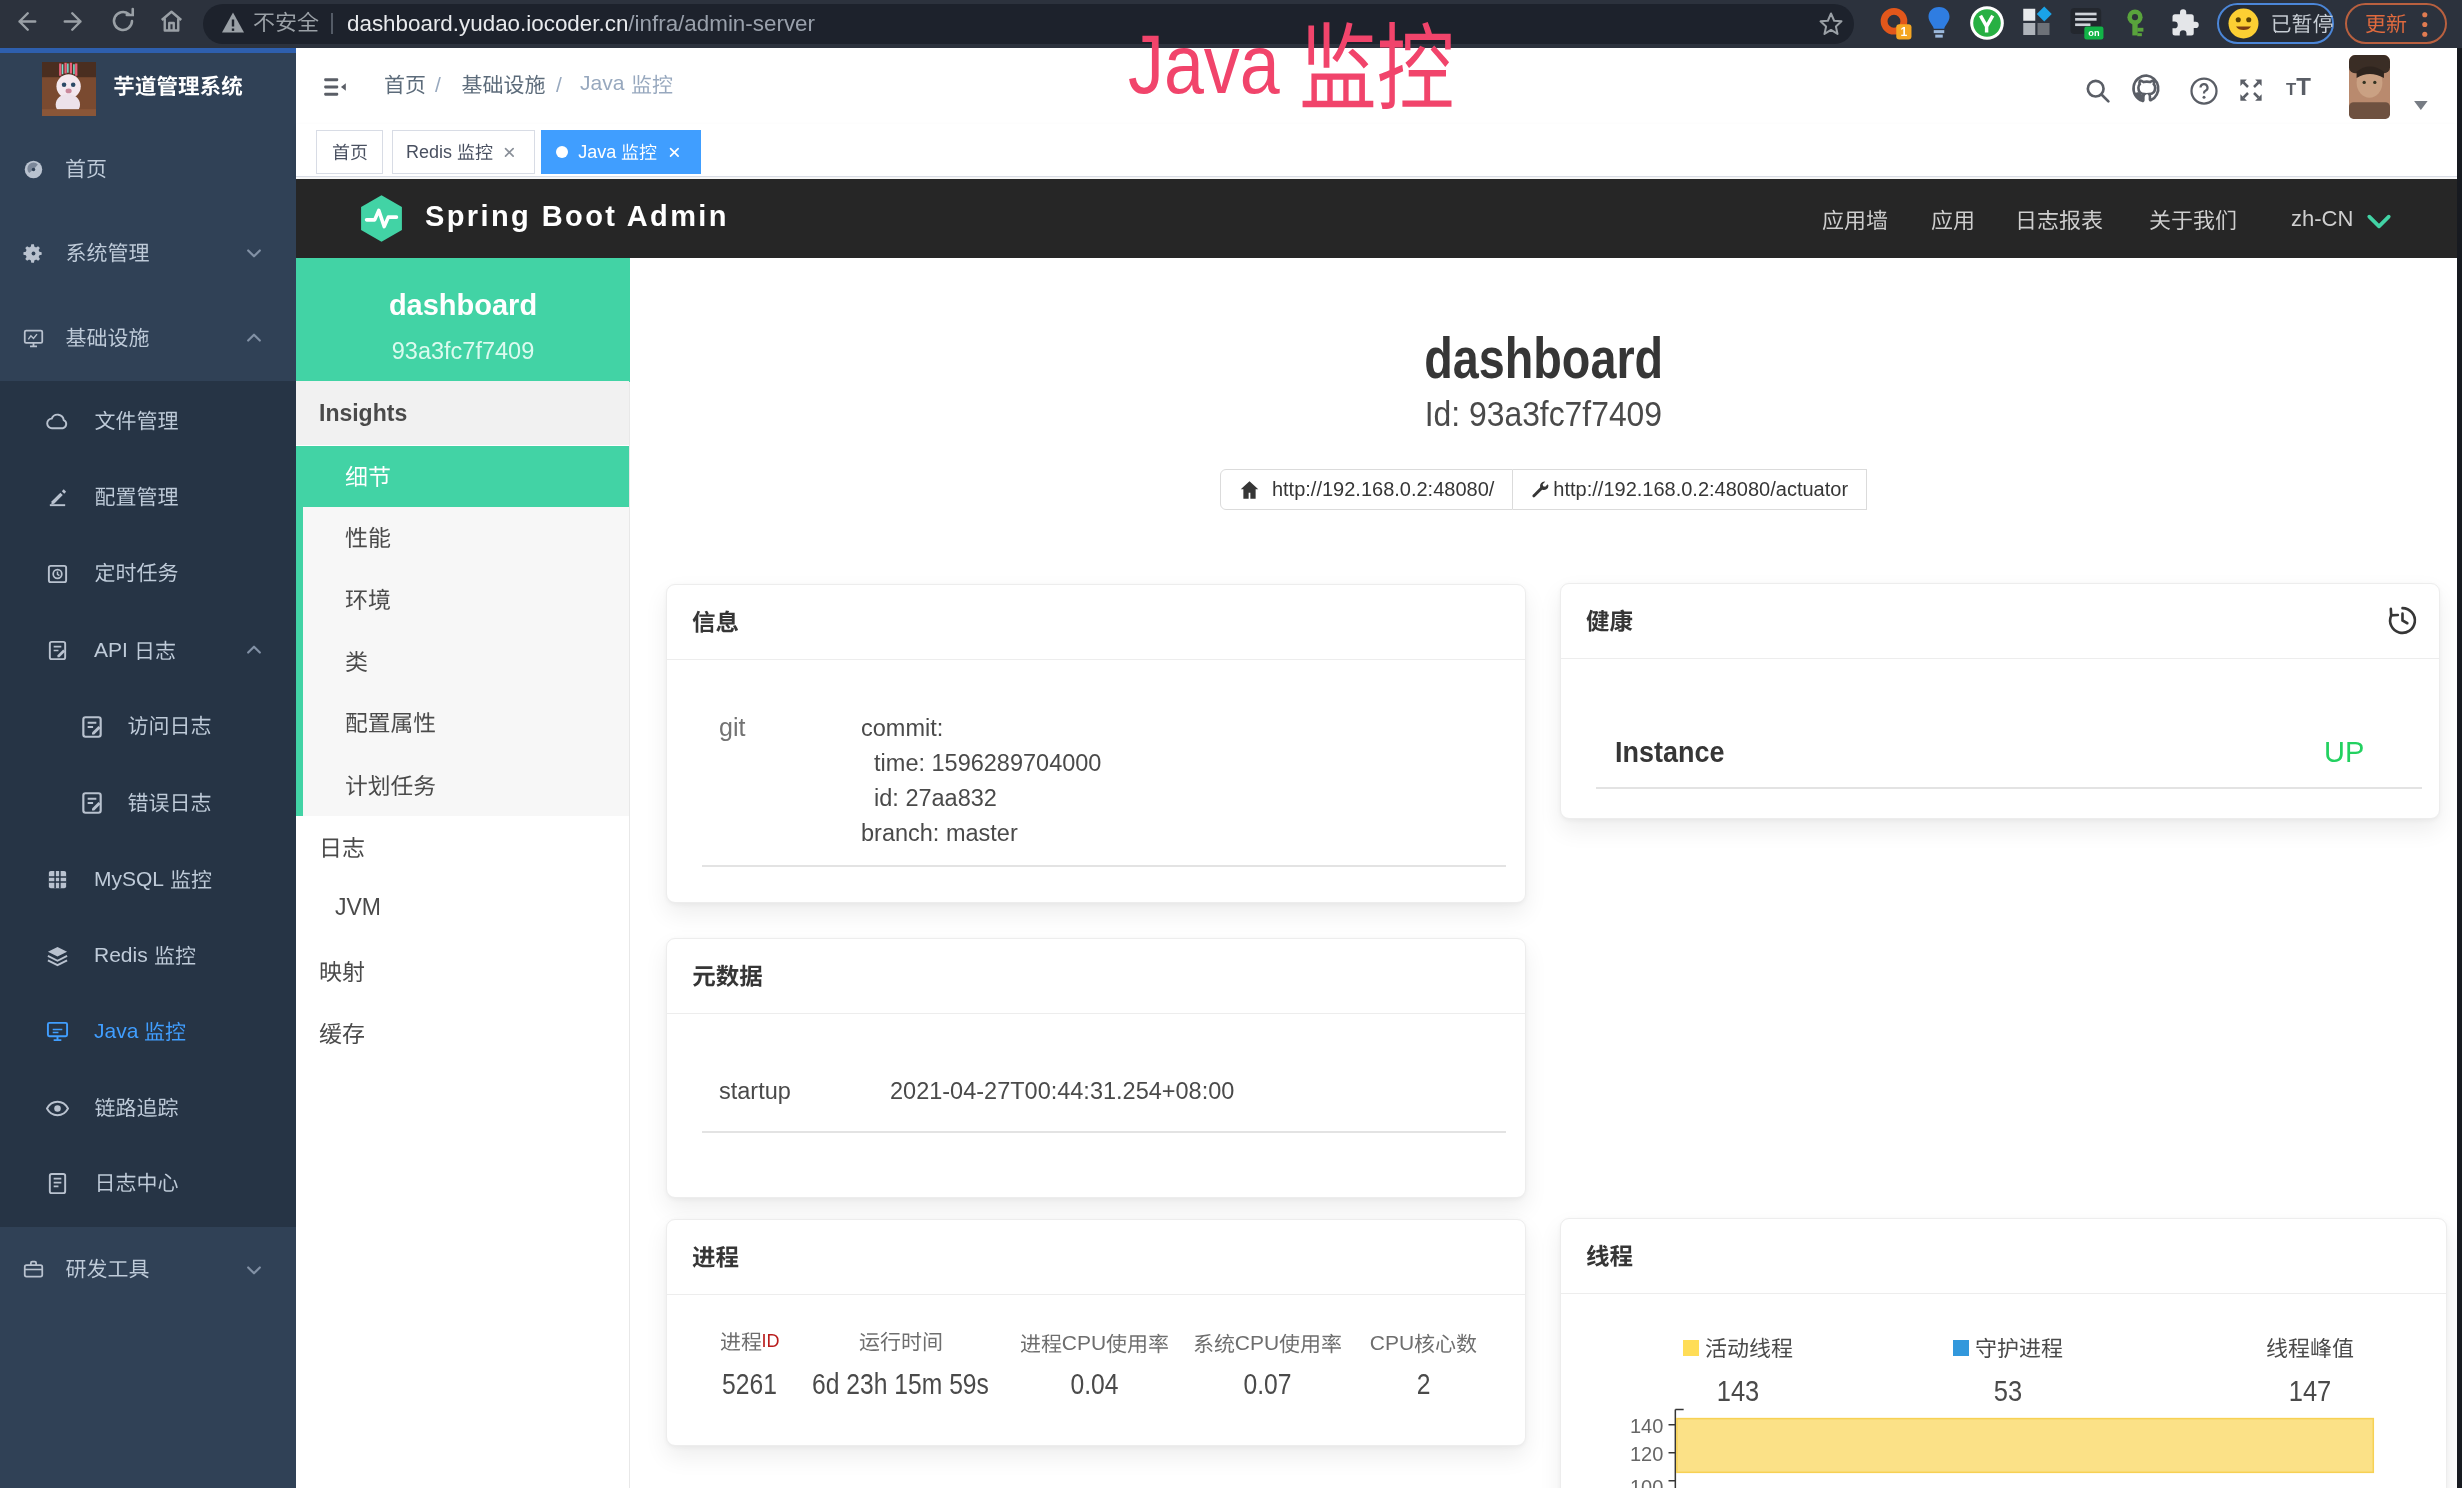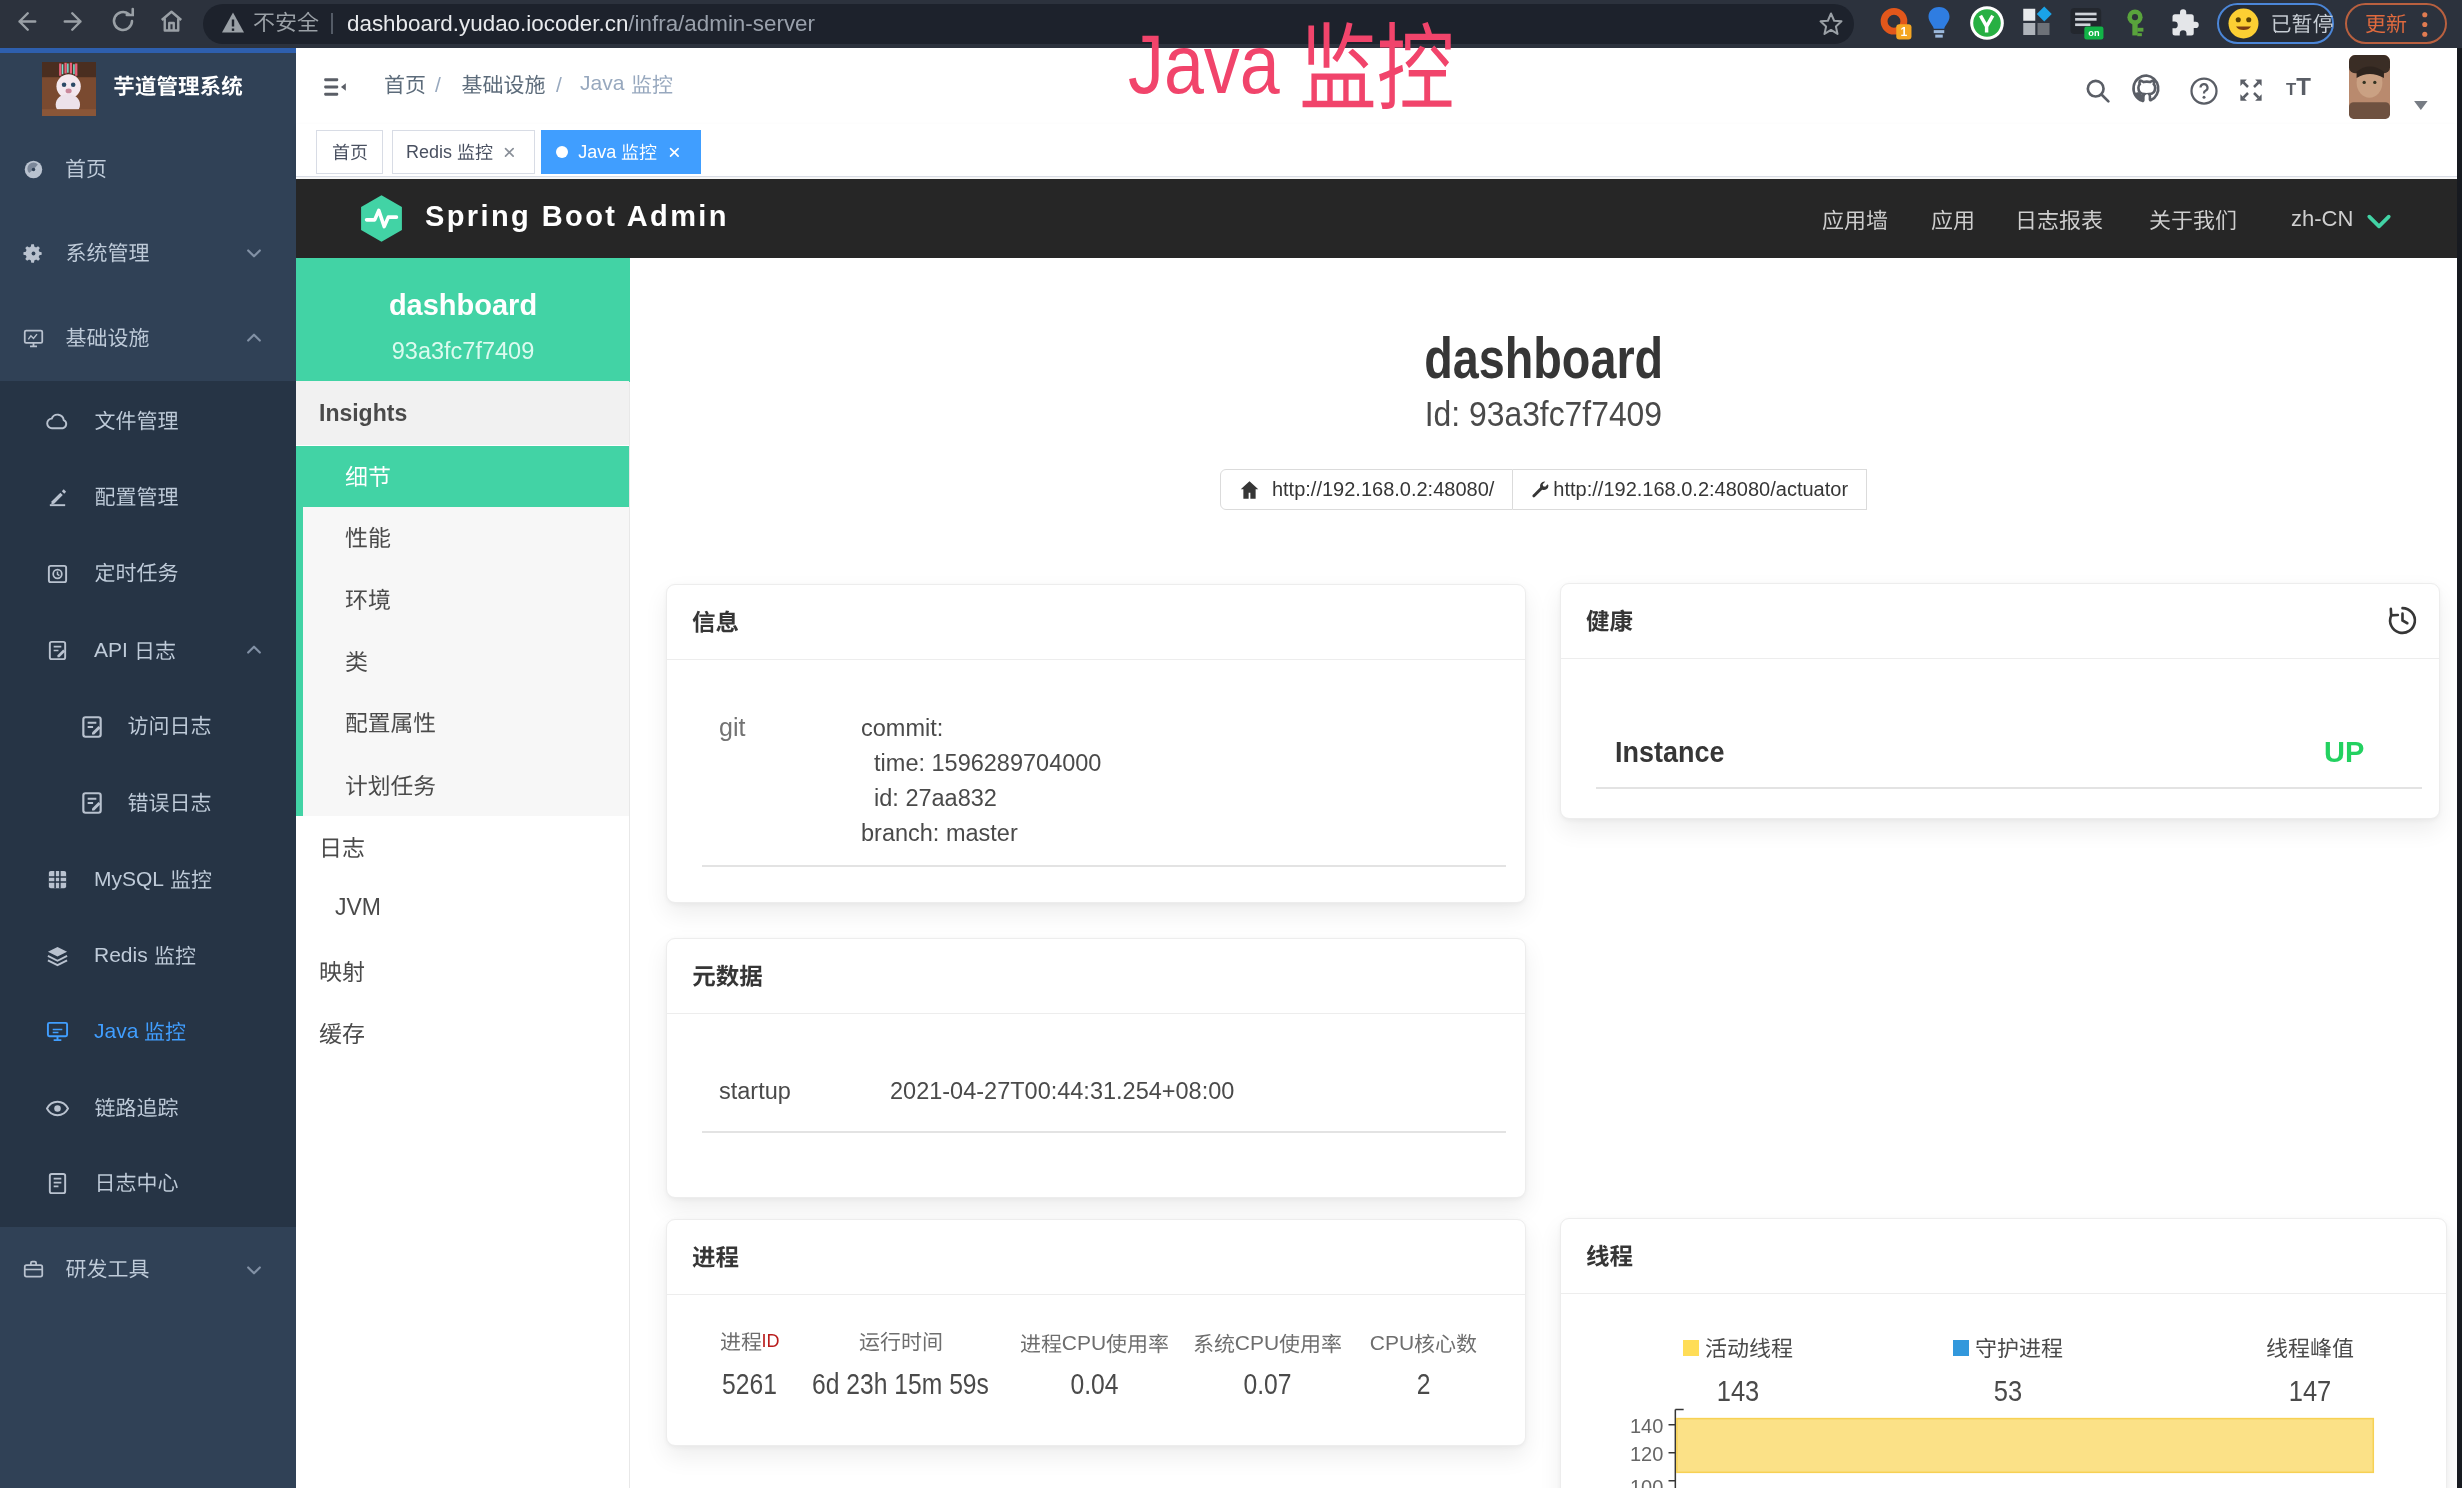--- a/index.html
+++ b/index.html
@@ -819,21 +819,21 @@
         <use href="#b5EB7" x="1000"></use>
       </g>
     </svg>
   </div>
 <svg class="a" style="left:2386px;top:604px" width="33" height="33" viewBox="0 0 24 24" fill="none" stroke="#363636" stroke-width="1.9" stroke-linecap="round">
     <path d="M12 3a9 9 0 1 1-8.2 5.3"></path>
     <path d="M3.5 3.5 L3.8 8.3 8.6 8 " fill="none"></path>
     <path d="M12 7v5l3.5 2"></path>
   </svg>
 <div class="a" style="left:1615px;top:738px;font-size:29px;line-height:29px;font-weight:bold;color:#363636;transform:scaleX(.93);transform-origin:0 0">Instance</div>
-<div class="a" style="left:2324px;top:738px;font-size:29px;line-height:29px;font-weight:bold;color:#23d160">UP</div>
+<div class="a" style="left:2324px;top:738px;font-size:29px;line-height:29px;font-weight:normal;color:#23d160">UP</div>
 <div class="a" style="left:1596px;top:787px;width:826px;height:1.5px;background:#e3e3e3"></div>
 <div class="a" style="left:1560px;top:1218px;width:887px;height:379px;background:#fff;border:0.8px solid #ededed;border-radius:9px;box-shadow:0 10.6px 23px rgba(0,0,0,.07),0 1.5px 4.6px rgba(0,0,0,.04);"></div>
 <div class="a" style="left:1560px;top:1218px;width:887px;height:76px;border-bottom:1.5px solid #ededed"></div>
 <div class="a flex" style="left:1586px;top:1218px;height:76px">
     <svg style="width:47px;height:23.5px;vertical-align:-0.12em;" viewBox="0 -880 2000 1000" fill="#363636">
       <g transform="scale(1,-1)">
         <use href="#b7EBF"></use>
         <use href="#b7A0B" x="1000"></use>
       </g>
     </svg>

